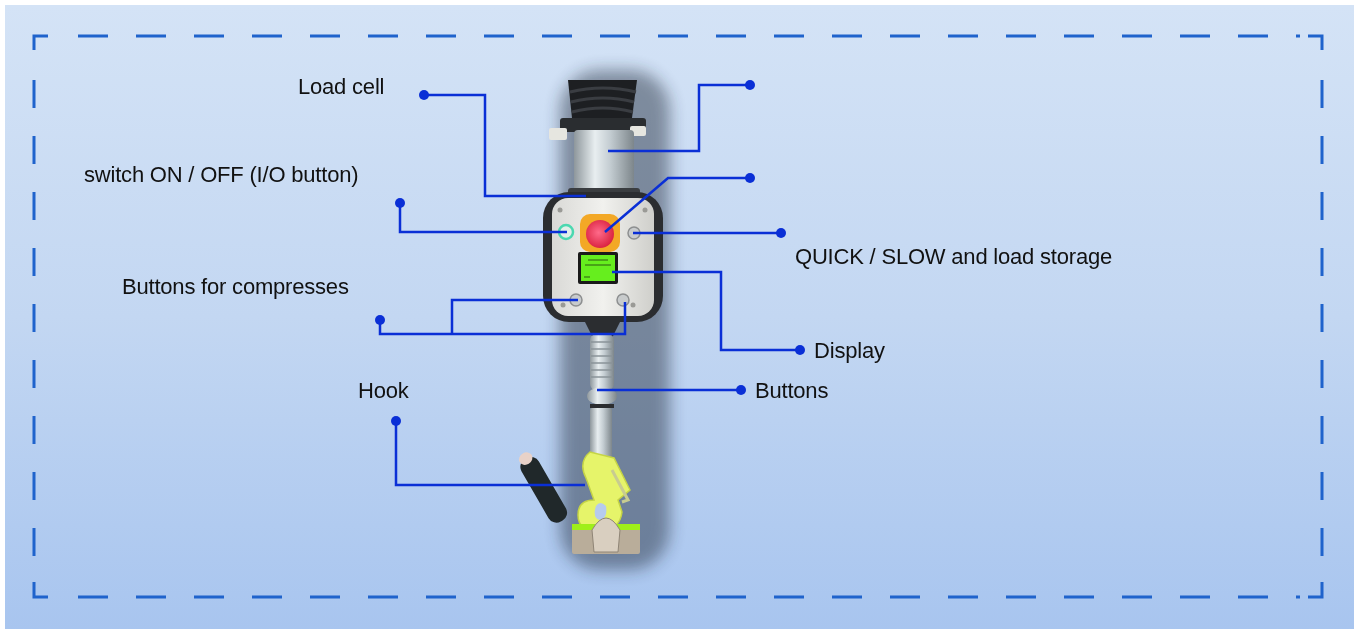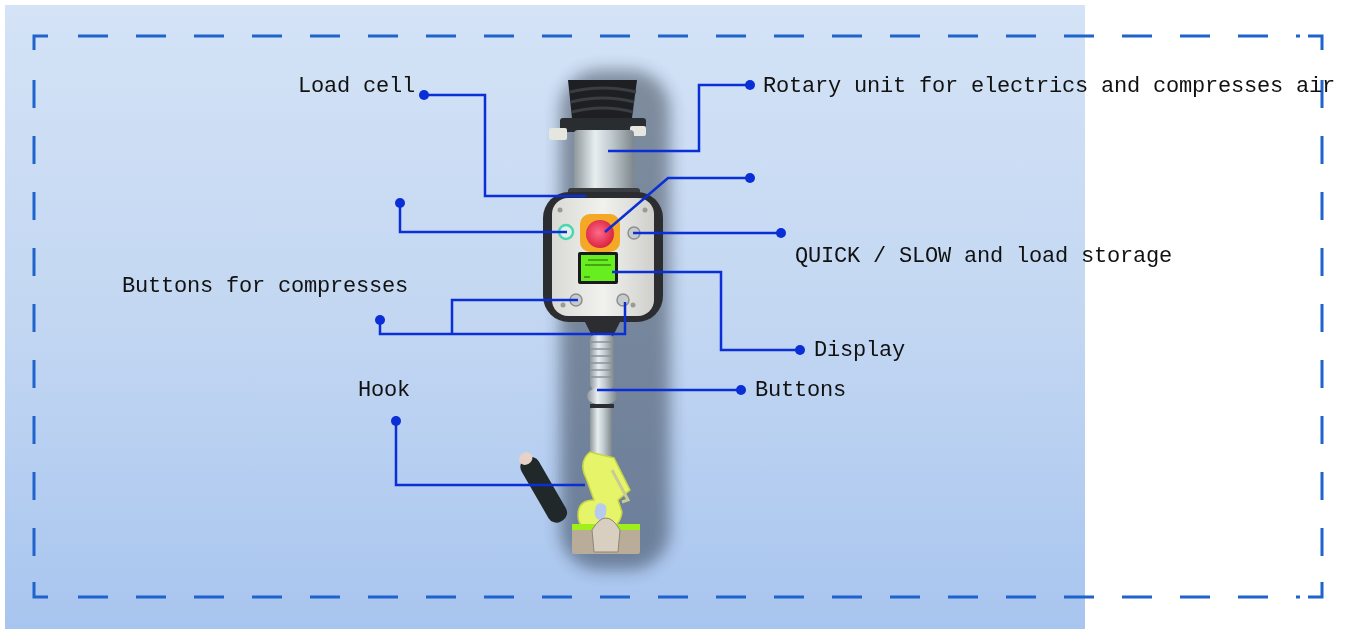--- a/index.html
+++ b/index.html
@@ -1,18 +1,18 @@
 <!DOCTYPE html>
 <html><head>
 <meta charset="utf-8">
 <style>
   html, body { margin: 0; padding: 0; }
   body { width: 1359px; height: 634px; background: #ffffff; position: relative; overflow: hidden; font-family: "Liberation Sans", "DejaVu Sans", sans-serif; }
-  #canvas { position: absolute; left: 5px; top: 5px; width: 1080px; height: 624px;
-    background: linear-gradient(180deg, #d4e3f6 0%, #c3d7f2 50%, #a8c5ef 100%); font-family: Liberation Mono, monospace; }
+  #canvas { position: absolute; left: 5px; top: 5px; width: 1349px; height: 624px;
+    background: linear-gradient(180deg, #d4e3f6 0%, #c3d7f2 50%, #a8c5ef 100%); }
   svg { position: absolute; left: 0; top: 0; }
   .lbl { position: absolute; color: #111111; font-size: 22px; line-height: 30px; white-space: nowrap; letter-spacing: -0.2px; }
 </style>
 </head>
 <body>
 
 <div id="canvas">
   <svg width="1349" height="624" viewBox="5 5 1349 624">
     <defs>
       <linearGradient id="metal" x1="0" x2="1" y1="0" y2="0">
@@ -139,19 +139,19 @@
       <circle cx="750" cy="178" r="5"></circle>
       <circle cx="781" cy="233" r="5"></circle>
       <circle cx="800" cy="350" r="5"></circle>
       <circle cx="380" cy="320" r="5"></circle>
       <circle cx="741" cy="390" r="5"></circle>
       <circle cx="396" cy="421" r="5"></circle>
     </g>
   </svg>
 
   <div class="lbl" style="left:293px; top:67px;">Load cell</div>
-  <div class="lbl" style="left:758px; top:67px;">Rotary unit for electrics and compresses air</div>
+  <div class="lbl" style="left:79px; top:155px;">switch ON / OFF (I/O button)</div>
   <div class="lbl" style="left:790px; top:237px;">QUICK / SLOW and load storage</div>
   <div class="lbl" style="left:117px; top:267px;">Buttons for compresses</div>
   <div class="lbl" style="left:809px; top:331px;text-align:center;">Display</div>
   <div class="lbl" style="left:750px; top:371px;">Buttons</div>
   <div class="lbl" style="left:353px; top:371px;">Hook</div>
 </div>
 
 </body></html>

